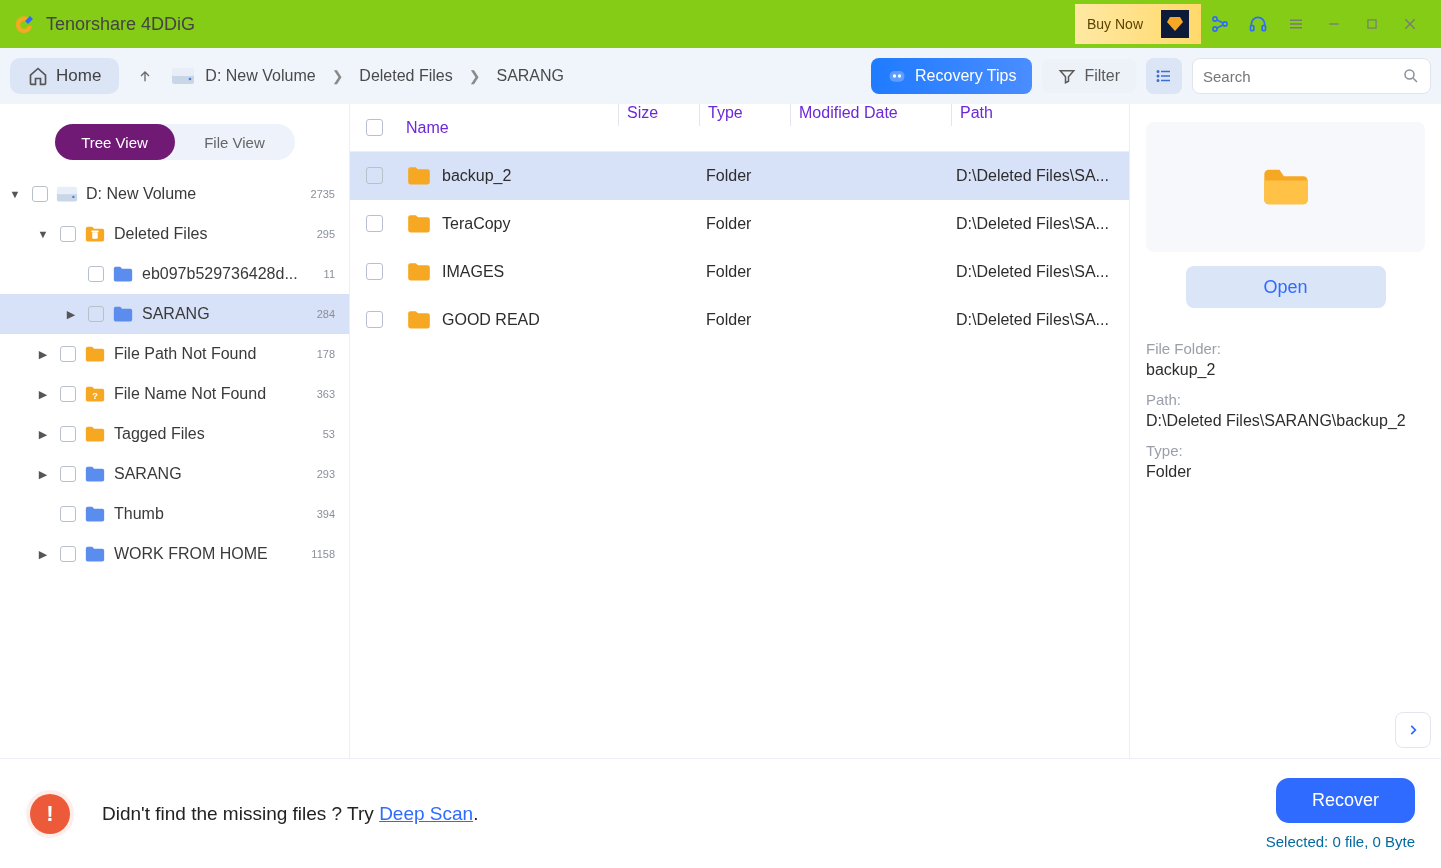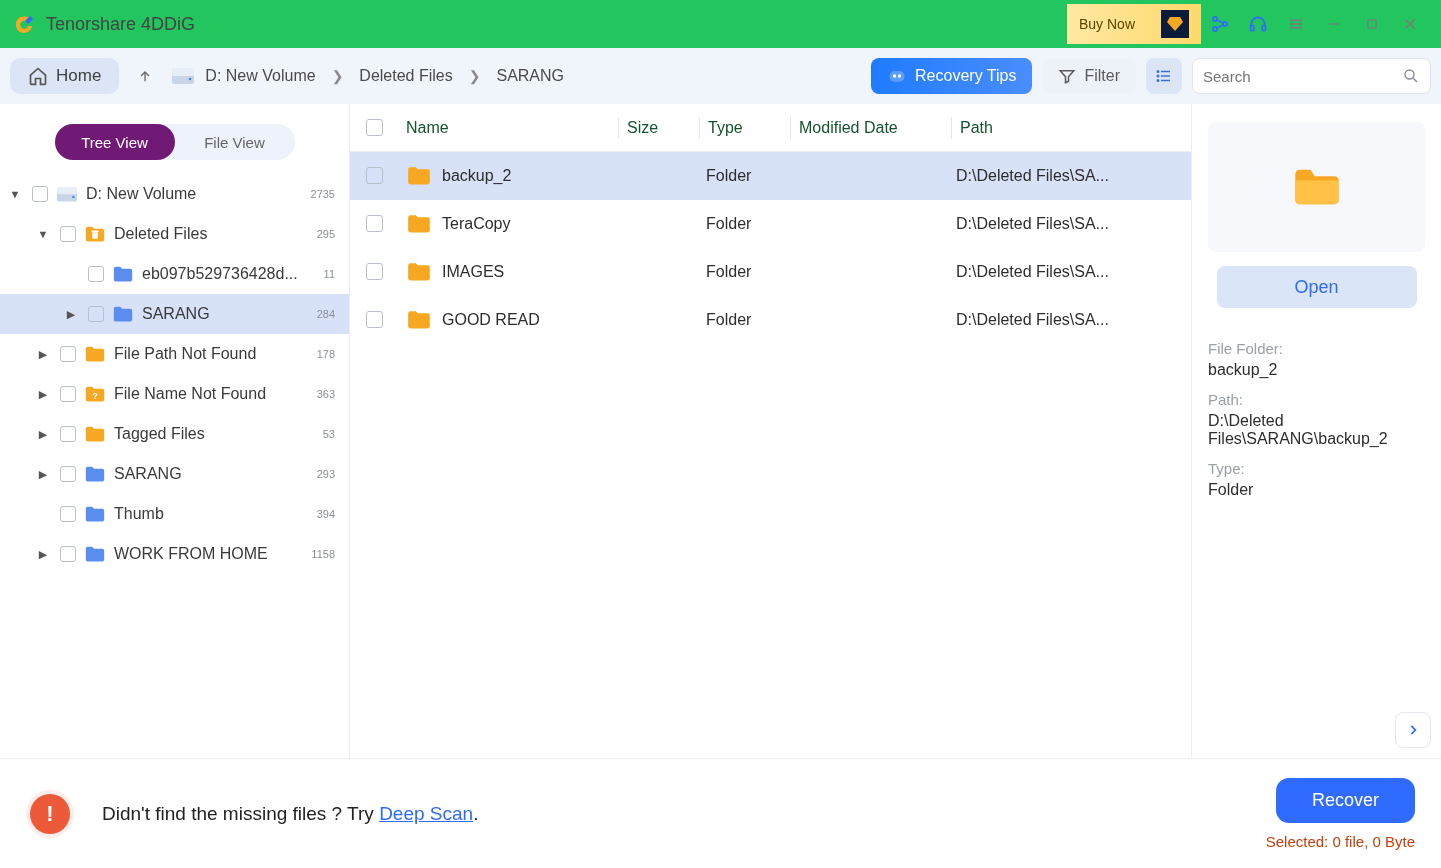--- a/index.html
+++ b/index.html
@@ -1,23 +1,23 @@
 <!DOCTYPE html>
 <html><head>
 <meta charset="utf-8">
 <style>
 * { margin: 0; padding: 0; box-sizing: border-box; font-family: "Segoe UI", Arial, sans-serif; }
 body { background: #f0f4fb; width: 1441px; height: 868px; overflow: hidden; font-size: 14px; color: #333; }
 
 
-.titlebar { height: 48px; display: flex; align-items: center; padding: 0 12px; background: #22c55e; }
+.titlebar { height: 48px; display: flex; align-items: center; padding: 0 12px; background: #84cc16; }
 .logo { width: 24px; height: 24px; margin-right: 10px; }
 .app-title { font-size: 18px; color: #444; font-weight: 500; }
 .titlebar-spacer { flex: 1; }
-.buy-now { background: linear-gradient(90deg,#ffe8a3,#ffd96b); padding: 6px 12px; font-size: 14px; color: #5a4400; display:flex; align-items:center; gap:20px; }
+.buy-now { background: linear-gradient(90deg,#ffe8a3,#ffd96b); padding: 6px 12px; font-size: 14px; color: #5a4400; display:flex; align-items:center; gap:12px; }
 .buy-now-diamond { width:28px; height:28px; background:#0c1b3a; display:flex; align-items:center; justify-content:center; margin-left:6px; }
 .tb-icon { width: 38px; height: 38px; display: flex; align-items: center; justify-content: center; color: #3b6fd6; cursor:pointer; }
 .tb-icon.gray { color:#7a7a7a; }
 
 
 .toolbar { height: 56px; display:flex; align-items:center; padding: 0 10px; gap: 10px; }
 .home-btn { background:#dbe5f5; border-radius:10px; padding:8px 18px; display:flex; align-items:center; gap:8px; font-size:17px; color:#424242; cursor:pointer; }
 .up-btn { width:32px; height:32px; display:flex;align-items:center;justify-content:center; color:#6a6a6a; cursor:pointer; }
 .drive-icon { width:24px; height:20px; }
 .crumb { font-size:16px; color:#4a4a4a; cursor:pointer; }
@@ -42,53 +42,53 @@
 .tree-row { display:flex; align-items:center; height:40px; padding-right:14px; cursor:pointer; }
 .tree-row.selected { background:#d7e1f7; }
 .tree-row .caret { width:18px; display:flex; align-items:center; justify-content:center; color:#555; font-size:11px; }
 .tree-row .chk { width:16px; height:16px; border:1.5px solid #b8c0cc; border-radius:3px; margin:0 8px; cursor:pointer; }
 .tree-row .nicon { width:22px; height:18px; margin-right:8px; flex-shrink:0; }
 .tree-row .lbl { flex:1; white-space:nowrap; overflow:hidden; text-overflow:ellipsis; }
 .tree-row .cnt { color:#8a8f99; font-size:11px; }
 
 
 .filelist { flex:1; display:flex; flex-direction:column; }
-.fl-head { display:flex; align-items:center; height:48px; border-bottom:1px solid #ebeef5; font-size:16px; color:#14532d; }
+.fl-head { display:flex; height:48px; border-bottom:1px solid #ebeef5; font-size:16px; color:#6d28d9; }
 .fl-head .col, .fl-row .col { padding: 0 8px; }
 .col-chk { width:48px; display:flex; align-items:center; justify-content:center; }
 .col-name { flex: 0 0 220px; display:flex; align-items:center; gap:10px; }
 .col-size { flex: 0 0 80px; }
 .col-type { flex: 0 0 90px; }
 .col-mod  { flex: 0 0 160px; }
 .col-path { flex: 1; white-space:nowrap; overflow:hidden; text-overflow:ellipsis; }
 .fl-head .sep { width:1px; height:22px; background:#e3e6ee; }
 .fl-row { display:flex; align-items:center; height:48px; font-size:16px; color:#2d2d2d; border-bottom:1px solid transparent; cursor:pointer; }
 .fl-row.selected { background:#d7e1f7; }
 .folder-icon { width:26px; height:22px; }
 
 .chkbox { width:17px; height:17px; border:1.5px solid #b8c0cc; border-radius:3px; cursor:pointer; }
 
 
-.details { width:250px; border-left:1px solid #ebeef5; padding:18px 16px; position:relative; display:flex; flex-direction:column; }
+.details { width:312px; border-left:1px solid #ebeef5; padding:18px 16px; position:relative; display:flex; flex-direction:column; }
 .preview-box { background:#f6f8fc; border-radius:8px; height:130px; display:flex;align-items:center; justify-content:center; margin-bottom:14px; }
 .open-btn { background:#dbe5f8; color:#2f6bff; border:none; border-radius:8px; height:42px; font-size:18px; width:200px; margin:0 auto 20px; display:block; cursor:pointer; }
 .meta-label { color:#9aa0aa; font-size:15px; margin-top:12px; margin-bottom:4px; }
 .meta-value { color:#2d2d2d; font-size:16px; word-break:break-word; }
 .collapse-btn { position:absolute; bottom:10px; right:10px; width:36px; height:36px; border:1px solid #e3e6ee; border-radius:8px; display:flex;align-items:center;justify-content:center; color:#2f6bff; cursor:pointer; background:#fff;}
 
 
 .footer { height:110px; background:#fff; border-top:1px solid #ebeef5; display:flex; align-items:center; padding:0 26px; }
 .alert-badge { width:48px; height:48px; border-radius:50%; background:#fff; box-shadow:0 0 0 6px #fceeea inset; display:flex;align-items:center;justify-content:center; margin-right:28px; }
 .alert-badge-inner{ width:40px;height:40px;border-radius:50%; background:#ed5a3a; color:#fff; display:flex;align-items:center;justify-content:center; font-size:22px; font-weight:bold;}
 .footer-text1 { font-size:19px; color:#222; }
 .footer-text1 a { color:#2f6bff; text-decoration:underline; cursor:pointer; }
 .footer-text2 { font-size:15px; color:#8a8f99; margin-top:4px; }
 .footer-spacer { flex:1; }
 .recover-btn { background:#2f6bff; color:#fff; border:none; border-radius:13px; font-size:18px; padding:12px 36px; cursor:pointer; }
-.selected-info { font-size:15px; color:#c2410c; margin-top:10px; text-align:right; }
+.selected-info { font-size:15px; color:#0369a1; margin-top:10px; text-align:right; }
 .footer-right { display:flex; flex-direction:column; align-items:flex-end; }
 
 
 svg { display:block; }
 </style>
 </head>
 <body>
 
 <div class="titlebar">
   <span class="logo">

